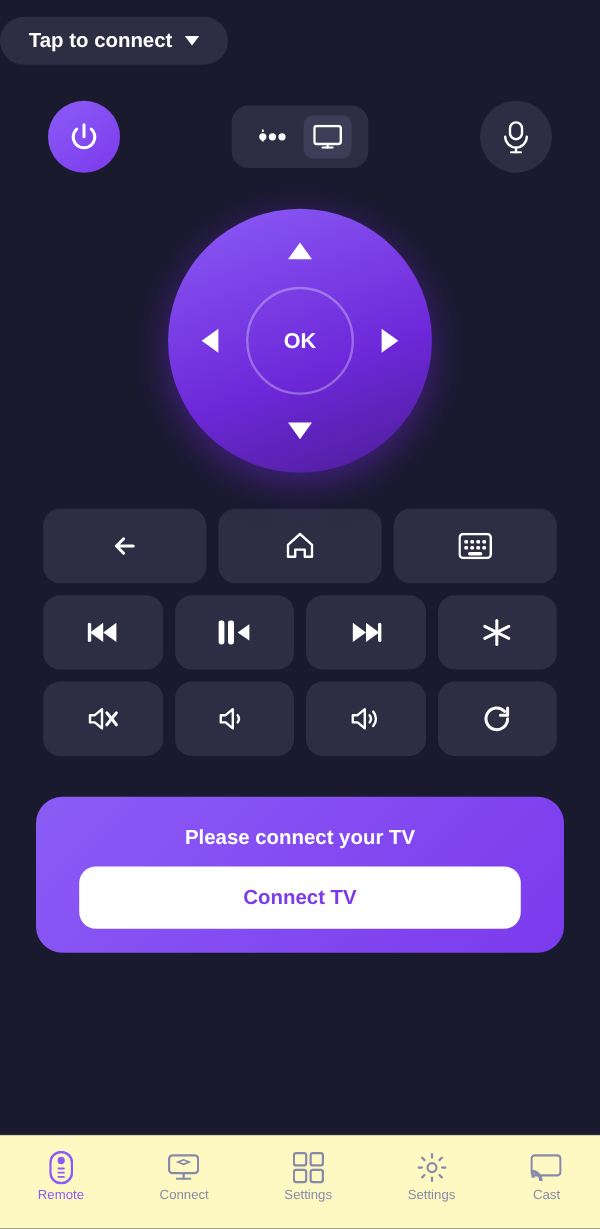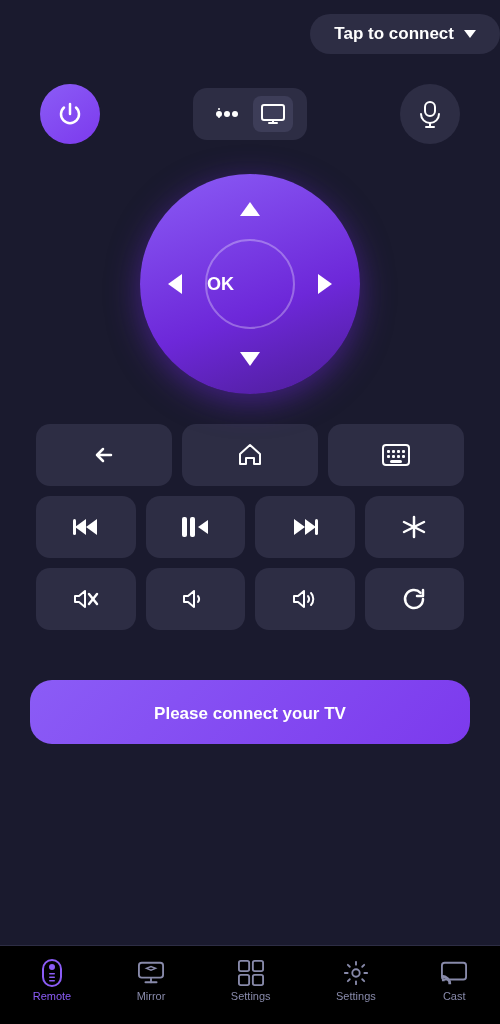--- a/index.html
+++ b/index.html
@@ -14,21 +14,21 @@
       flex-direction: column;
       align-items: center;
       color: white;
       overflow-x: hidden;
     }
 
     
     .top-bar {
       width: 100%;
       display: flex;
-      justify-content: flex-end;
+      justify-content: flex-start;
       padding: 14px 0 12px;
       background-color: #1a1a2e;
     }
 
     .connect-pill {
       background-color: #2d2d44;
       border-radius: 30px;
       padding: 10px 24px;
       display: flex;
       align-items: center;
@@ -168,21 +168,21 @@
       height: 90px;
       border-radius: 50%;
       background: transparent;
       border: 2px solid rgba(255,255,255,0.3);
       color: white;
       font-size: 18px;
       font-weight: 600;
       cursor: pointer;
       display: flex;
       align-items: center;
-      justify-content: flex-start;
+      justify-content: center;
     }
 
     
     .buttons-grid {
       width: 100%;
       padding: 20px 36px 10px;
       display: flex;
       flex-direction: column;
       gap: 10px;
     }
@@ -212,21 +212,21 @@
     
     .connect-section {
       width: calc(100% - 60px);
       background: linear-gradient(135deg, #8b5cf6, #7c3aed);
       border-radius: 22px;
       padding: 24px 36px 20px;
       display: flex;
       flex-direction: column;
       align-items: center;
       gap: 14px;
-      margin: 40px 30px 16px;
+      margin: 24px 30px 16px;
     }
 
     .connect-title {
       font-size: 17px;
       font-weight: 600;
       color: white;
     }
 
     .connect-tv-btn {
       width: 100%;
@@ -236,21 +236,21 @@
       padding: 16px;
       font-size: 17px;
       font-weight: 700;
       color: #7c3aed;
       cursor: pointer;
     }
 
     
     .bottom-nav {
       width: 100%;
-      background-color: #000000;
+      background-color: #fef9c3;
       border-top: 1px solid #2d2d44;
       display: flex;
       justify-content: space-around;
       align-items: center;
       padding: 10px 0 18px;
       margin-top: auto;
     }
 
     .nav-item {
       display: flex;
@@ -431,20 +431,21 @@
       <svg width="26" height="26" viewBox="0 0 26 26" fill="none">
         <path d="M22 13a9 9 0 1 1-2.5-6.2" stroke="white" stroke-width="2.5" stroke-linecap="round" fill="none"></path>
         <path d="M22 4V10H16" stroke="white" stroke-width="2.5" stroke-linecap="round" stroke-linejoin="round" fill="none"></path>
       </svg>
     </button>
   </div>
 </div>
 
 <div class="connect-section">
   <span class="connect-title">Please connect your TV</span>
+  <button class="connect-tv-btn">Connect TV</button>
 </div>
 
 <div class="bottom-nav">
 
   <div class="nav-item">
     <div class="nav-icon">
       <svg width="20" height="28" viewBox="0 0 20 28" fill="none">
         <rect x="1" y="1" width="18" height="26" rx="9" stroke="#8b5cf6" stroke-width="2"></rect>
         <circle cx="10" cy="8" r="3" fill="#8b5cf6"></circle>
         <rect x="7" y="14" width="6" height="1.5" rx="0.75" fill="#8b5cf6"></rect>
@@ -457,21 +458,21 @@
 
   <div class="nav-item">
     <div class="nav-icon">
       <svg width="28" height="24" viewBox="0 0 28 24" fill="none">
         <rect x="1" y="1" width="26" height="16" rx="3" stroke="#888aaa" stroke-width="2"></rect>
         <path d="M8 22 H20" stroke="#888aaa" stroke-width="2" stroke-linecap="round"></path>
         <path d="M14 18 L14 22" stroke="#888aaa" stroke-width="2" stroke-linecap="round"></path>
         <path d="M9 7L14 5L19 7L14 9L9 7Z" stroke="#888aaa" stroke-width="1.5" fill="none"></path>
       </svg>
     </div>
-    <span class="nav-label">Mirror</span>
+    <span class="nav-label">Connect</span>
   </div>
 
   <div class="nav-item">
     <div class="nav-icon">
       <svg width="28" height="28" viewBox="0 0 28 28" fill="none">
         <rect x="1" y="1" width="11" height="11" rx="2" stroke="#888aaa" stroke-width="2"></rect>
         <rect x="16" y="1" width="11" height="11" rx="2" stroke="#888aaa" stroke-width="2"></rect>
         <rect x="1" y="16" width="11" height="11" rx="2" stroke="#888aaa" stroke-width="2"></rect>
         <rect x="16" y="16" width="11" height="11" rx="2" stroke="#888aaa" stroke-width="2"></rect>
       </svg>

